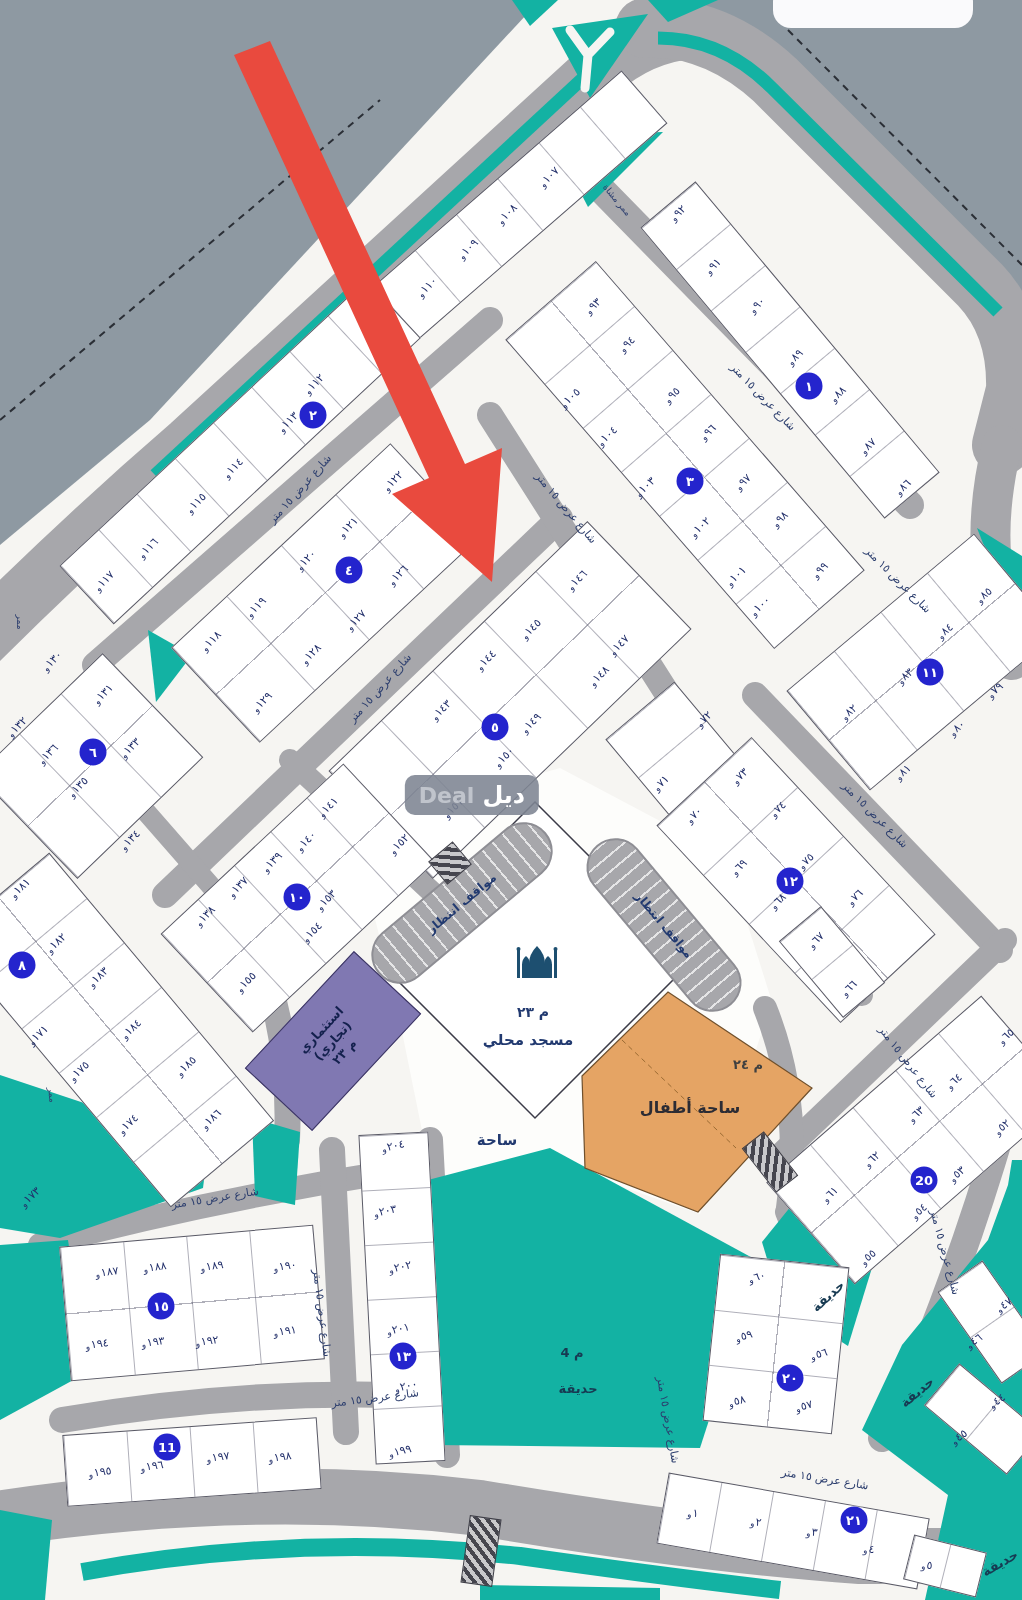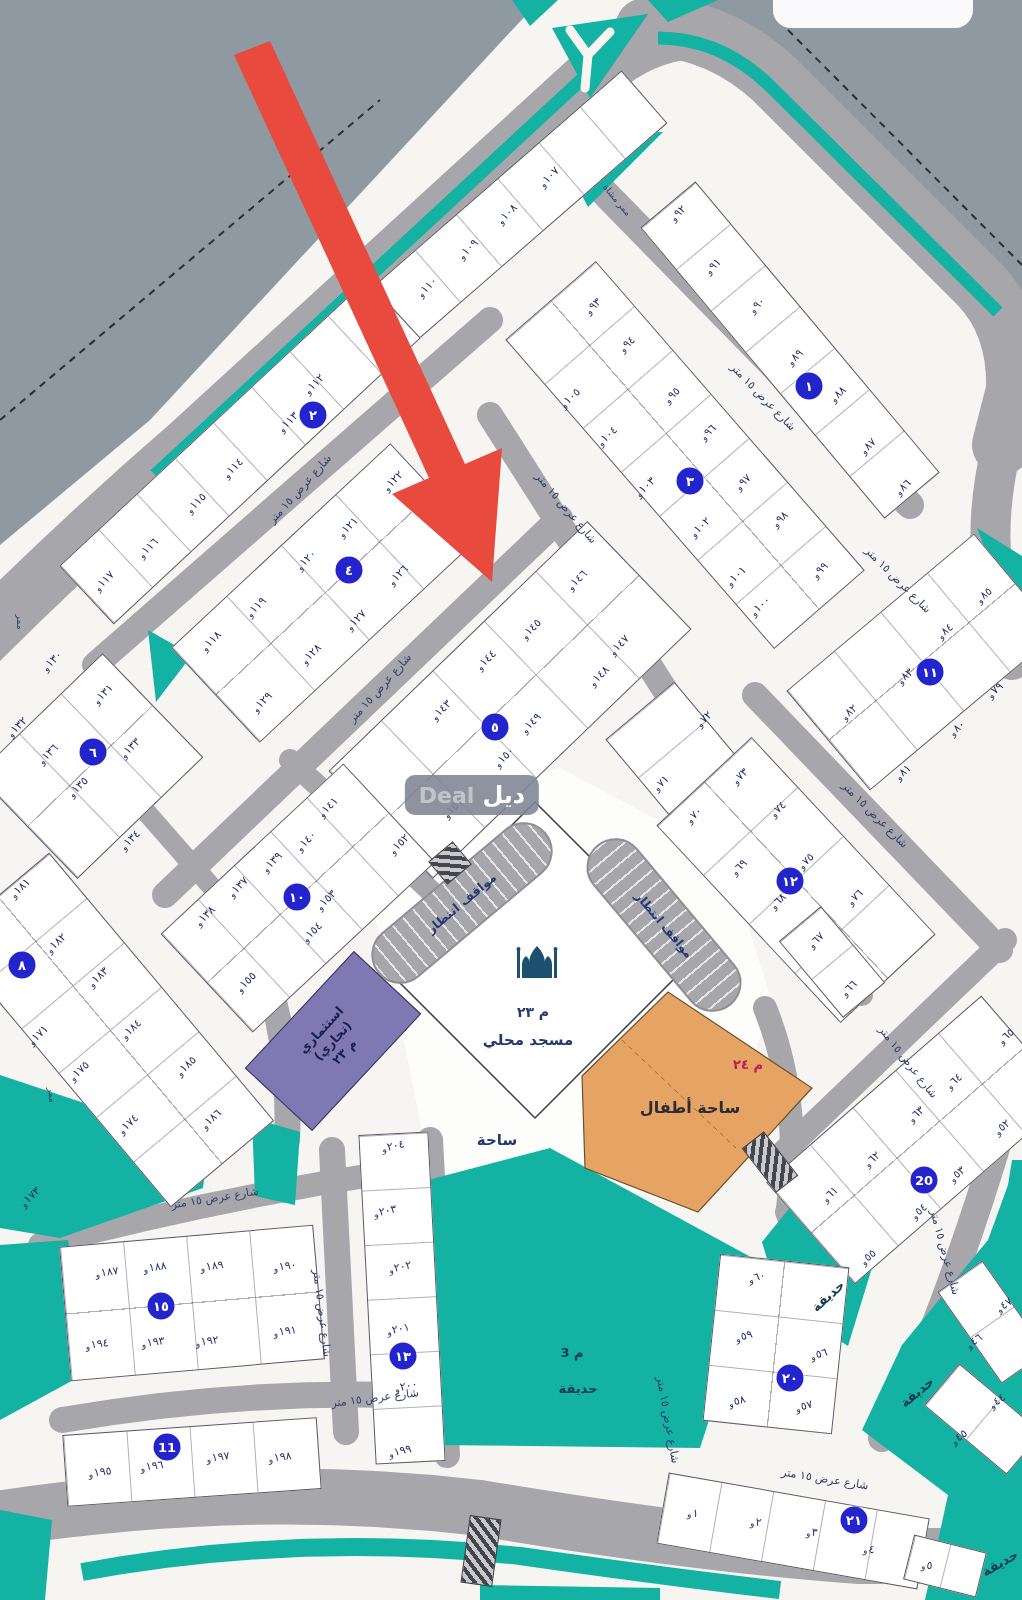--- a/index.html
+++ b/index.html
@@ -160,21 +160,21 @@
       <circle cx="40.5" cy="5" r="2"></circle>
       <rect x="7" y="20" width="30" height="14"></rect>
       <path d="M 22 2 Q 30 10 30 20 L 14 20 Q 14 10 22 2 Z"></path>
       <path d="M 11 12 Q 15 15 15 21 L 7 21 Q 7 15 11 12 Z"></path>
       <path d="M 33 12 Q 37 15 37 21 L 29 21 Q 29 15 33 12 Z"></path>
     </g>
   </svg>
   <div class="facility-label tl" dir="rtl" style="left:533px;top:1012px;font-size:14px;">م ٢٣</div>
   <div class="facility-label tl" dir="rtl" style="left:528px;top:1040px;font-size:15px;letter-spacing:1px;">مسجد محلي</div>
   <div class="facility-label tl" dir="rtl" style="left:497px;top:1140px;font-size:15px;letter-spacing:2px;">ساحة</div>
-  <div class="facility-label tl" dir="rtl" style="left:748px;top:1064px;font-size:13px;color:#be185d;">م ٢٤</div>
+  <div class="facility-label tl" dir="rtl" style="left:748px;top:1064px;font-size:13px;color:#404040;">م ٢٤</div>
   <div class="facility-label tl" dir="rtl" style="left:690px;top:1107px;font-size:16px;color:#2c2c34;letter-spacing:1px;">ساحة أطفال</div>
 
   <div id="labels">
       <div class="plot" style="left: 549px; top: 177px; transform: translate(-50%, -50%) rotate(-44deg);">
         <span class="waw">و</span>
         <span>١٠٧</span>
       </div>
       <div class="plot" style="left: 507px; top: 214px; transform: translate(-50%, -50%) rotate(-44deg);">
         <span class="waw">و</span>
         <span>١٠٨</span>
@@ -709,21 +709,21 @@
       <div class="street-label" dir="rtl" style="left: 566px; top: 508px; transform: translate(-50%, -50%) rotate(50deg);">شارع عرض ١٥ متر</div>
       <div class="street-label" dir="rtl" style="left: 898px; top: 580px; transform: translate(-50%, -50%) rotate(45deg);">شارع عرض ١٥ متر</div>
       <div class="street-label" dir="rtl" style="left: 875px; top: 815px; transform: translate(-50%, -50%) rotate(45deg);">شارع عرض ١٥ متر</div>
       <div class="street-label" dir="rtl" style="left: 908px; top: 1062px; transform: translate(-50%, -50%) rotate(52deg);">شارع عرض ١٥ متر</div>
       <div class="street-label" dir="rtl" style="left: 215px; top: 1198px; transform: translate(-50%, -50%) rotate(-9deg);">شارع عرض ١٥ متر</div>
       <div class="street-label" dir="rtl" style="left: 375px; top: 1398px; transform: translate(-50%, -50%) rotate(-7deg);">شارع عرض ١٥ متر</div>
       <div class="street-label" dir="rtl" style="left: 322px; top: 1313px; transform: translate(-50%, -50%) rotate(83deg);">شارع عرض ١٥ متر</div>
       <div class="street-label" dir="rtl" style="left: 668px; top: 1420px; transform: translate(-50%, -50%) rotate(80deg);">شارع عرض ١٥ متر</div>
       <div class="street-label" dir="rtl" style="left: 825px; top: 1479px; transform: translate(-50%, -50%) rotate(9deg);">شارع عرض ١٥ متر</div>
       <div class="street-label" dir="rtl" style="left: 945px; top: 1252px; transform: translate(-50%, -50%) rotate(75deg);">شارع عرض ١٥ متر</div>
-      <div class="park-label" dir="rtl" style="left: 572px; top: 1352px; transform: translate(-50%, -50%) rotate(0deg);">م 3</div>
+      <div class="park-label" dir="rtl" style="left: 572px; top: 1352px; transform: translate(-50%, -50%) rotate(0deg);">م 4</div>
       <div class="park-label" dir="rtl" style="left: 578px; top: 1388px; transform: translate(-50%, -50%) rotate(0deg);">حديقة</div>
       <div class="park-label" dir="rtl" style="left: 828px; top: 1296px; transform: translate(-50%, -50%) rotate(-42deg);">حديقة</div>
       <div class="park-label" dir="rtl" style="left: 917px; top: 1392px; transform: translate(-50%, -50%) rotate(-40deg);">حديقة</div>
       <div class="park-label" dir="rtl" style="left: 1000px; top: 1563px; transform: translate(-50%, -50%) rotate(-30deg);">حديقة</div>
       <div class="passage-label" dir="rtl" style="left: 20px; top: 622px; transform: translate(-50%, -50%) rotate(90deg);">ممر</div>
       <div class="passage-label" dir="rtl" style="left: 52px; top: 1095px; transform: translate(-50%, -50%) rotate(85deg);">ممر</div>
       <div class="passage-label" dir="rtl" style="left: 617px; top: 200px; transform: translate(-50%, -50%) rotate(50deg);">ممر مشاة</div>
     </div>
   <div id="circles">
       <div class="circle" style="left: 809px; top: 386px; transform: translate(-50%, -50%) rotate(0deg);">١</div>

